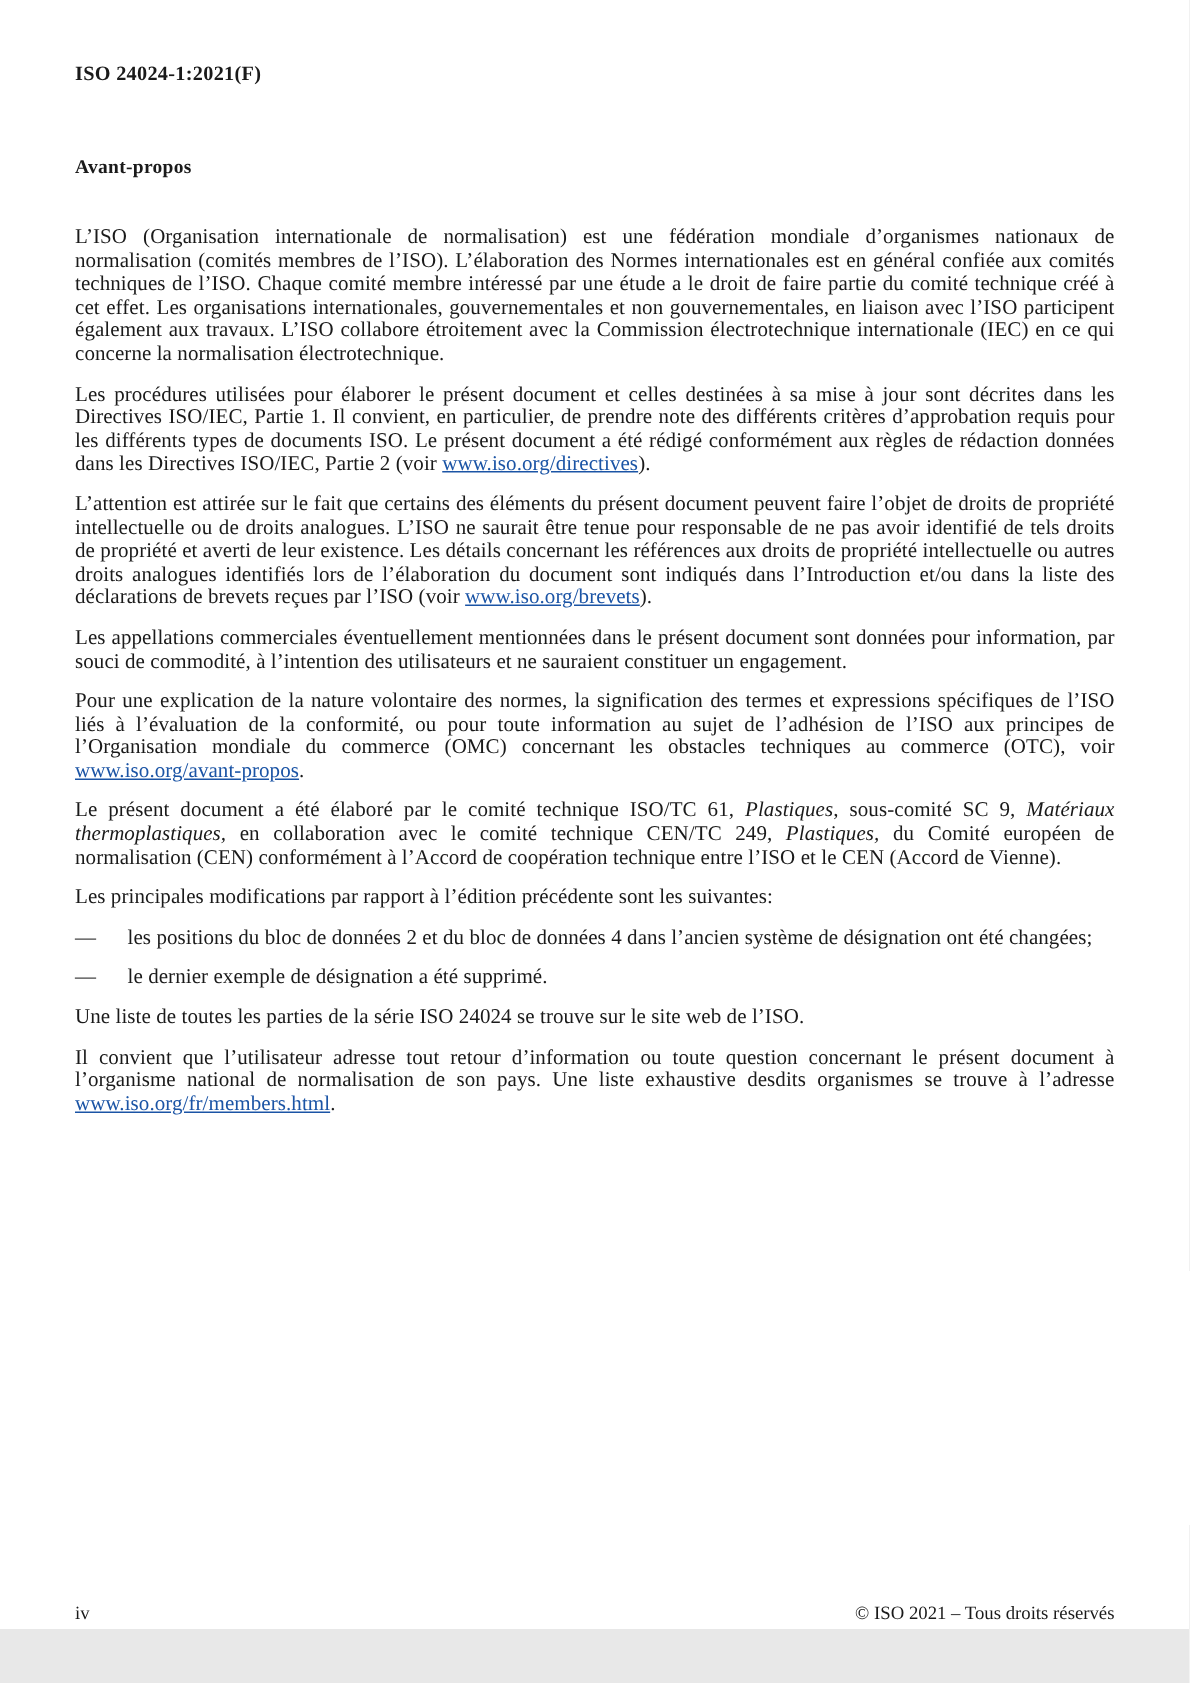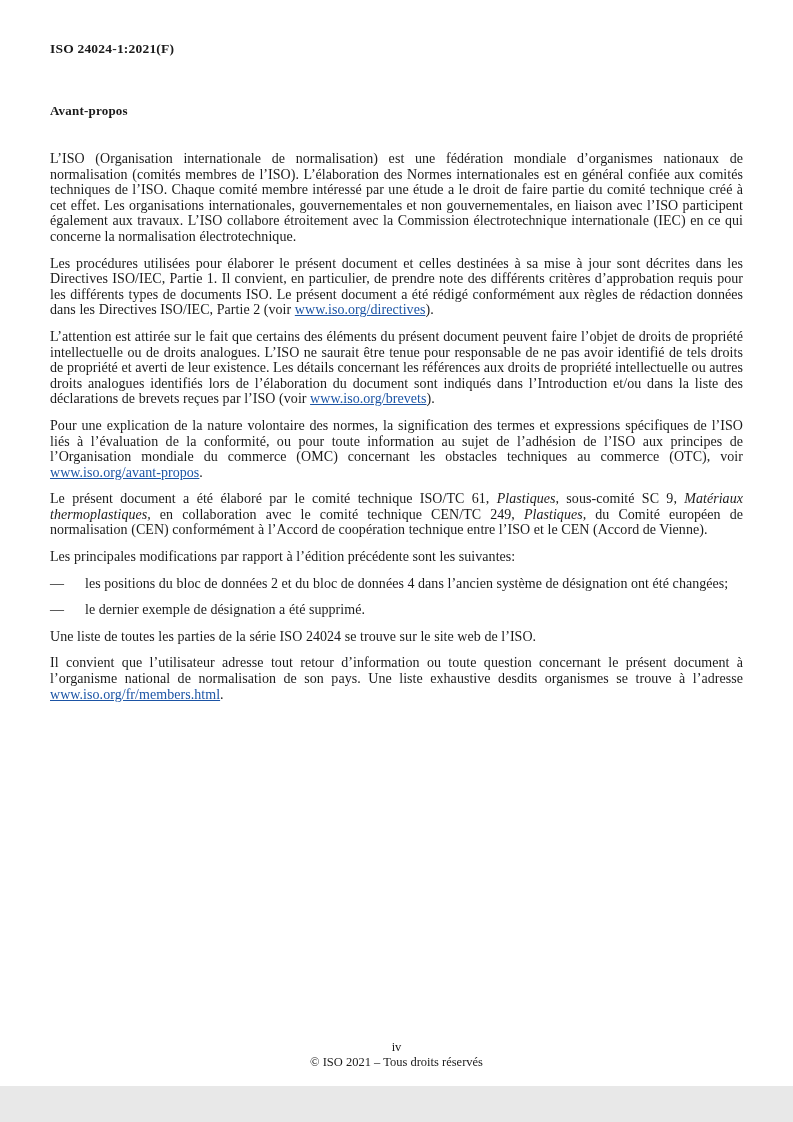--- a/index.html
+++ b/index.html
@@ -45,43 +45,43 @@
   .dash { flex: 0 0 35px; }
   .dash-body { flex: 1; text-align: justify; }
   em { font-style: italic; }
   a.doc-link {
     color: var(--link-color, #1b54a5);
     text-decoration: underline;
     cursor: pointer;
   }
   .page-footer {
     position: absolute;
-    top: 1040px;
+    top: 1068px;
     left: 50px;
     right: 50px;
     display: flex;
     justify-content: space-between;
-    align-items: center;
+    align-items: flex-start;
     font-size: 12.5px;
-    flex-direction: column;
   }
 </style>
 </head>
 <body>
 
 <div class="page">
 
   <div class="page-header">ISO 24024-1:2021(F)</div>
 
   <h1 class="doc-title" style="margin:0;">Avant-propos</h1>
 
   <div class="doc-body">
       <p class="para"><span>L’ISO (Organisation internationale de normalisation) est une fédération mondiale d’organismes nationaux de normalisation (comités membres de l’ISO). L’élaboration des Normes internationales est en général confiée aux comités techniques de l’ISO. Chaque comité membre intéressé par une étude a le droit de faire partie du comité technique créé à cet effet. Les organisations internationales, gouvernementales et non gouvernementales, en liaison avec l’ISO participent également aux travaux. L’ISO collabore étroitement avec la Commission électrotechnique internationale (IEC) en ce qui concerne la normalisation électrotechnique.</span></p>
       <p class="para"><span>Les procédures utilisées pour élaborer le présent document et celles destinées à sa mise à jour sont décrites dans les Directives ISO/IEC, Partie 1. Il convient, en particulier, de prendre note des différents critères d’approbation requis pour les différents types de documents ISO. Le présent document a été rédigé conformément aux règles de rédaction données dans les Directives ISO/IEC, Partie 2 (voir </span><a href="#" class="doc-link">www.iso.org/directives</a><span>).</span></p>
       <p class="para"><span>L’attention est attirée sur le fait que certains des éléments du présent document peuvent faire l’objet de droits de propriété intellectuelle ou de droits analogues. L’ISO ne saurait être tenue pour responsable de ne pas avoir identifié de tels droits de propriété et averti de leur existence. Les détails concernant les références aux droits de propriété intellectuelle ou autres droits analogues identifiés lors de l’élaboration du document sont indiqués dans l’Introduction et/ou dans la liste des déclarations de brevets reçues par l’ISO (voir </span><a href="#" class="doc-link">www.iso.org/brevets</a><span>).</span></p>
+      <p class="para"><span>Les appellations commerciales éventuellement mentionnées dans le présent document sont données pour information, par souci de commodité, à l’intention des utilisateurs et ne sauraient constituer un engagement.</span></p>
       <p class="para"><span>Pour une explication de la nature volontaire des normes, la signification des termes et expressions spécifiques de l’ISO liés à l’évaluation de la conformité, ou pour toute information au sujet de l’adhésion de l’ISO aux principes de l’Organisation mondiale du commerce (OMC) concernant les obstacles techniques au commerce (OTC), voir </span><a href="#" class="doc-link">www.iso.org/avant-propos</a><span>.</span></p>
       <p class="para"><span>Le présent document a été élaboré par le comité technique ISO/TC 61, </span><em>Plastiques</em><span>, sous-comité SC 9, </span><em>Matériaux thermoplastiques,</em><span> en collaboration avec le comité technique CEN/TC 249, </span><em>Plastiques,</em><span> du Comité européen de normalisation (CEN) conformément à l’Accord de coopération technique entre l’ISO et le CEN (Accord de Vienne).</span></p>
       <p class="para"><span>Les principales modifications par rapport à l’édition précédente sont les suivantes:</span></p>
       <div class="dash-item">
         <span class="dash">—</span>
         <span class="dash-body"><span>les positions du bloc de données 2 et du bloc de données 4 dans l’ancien système de désignation ont été changées;</span></span>
       </div>
       <div class="dash-item">
         <span class="dash">—</span>
         <span class="dash-body"><span>le dernier exemple de désignation a été supprimé.</span></span>

